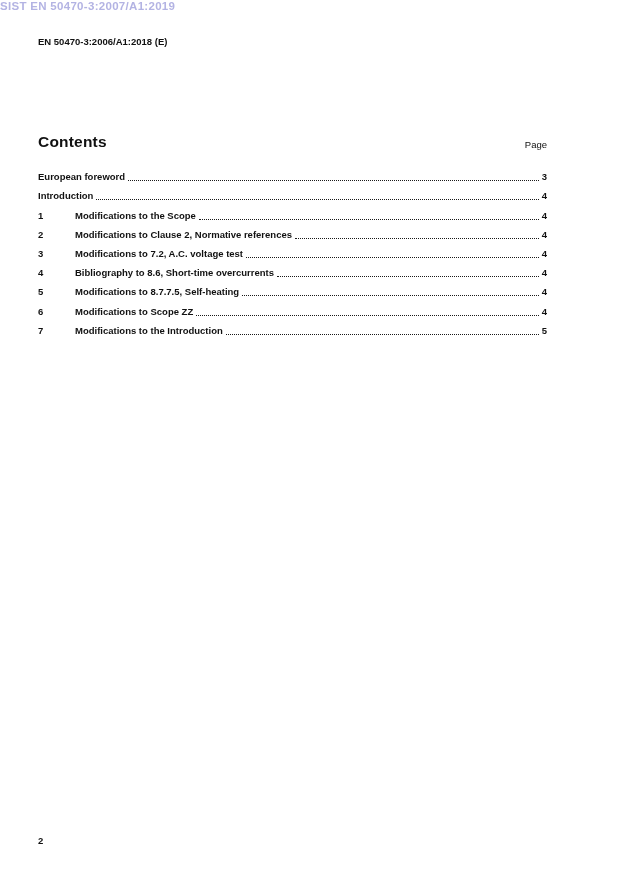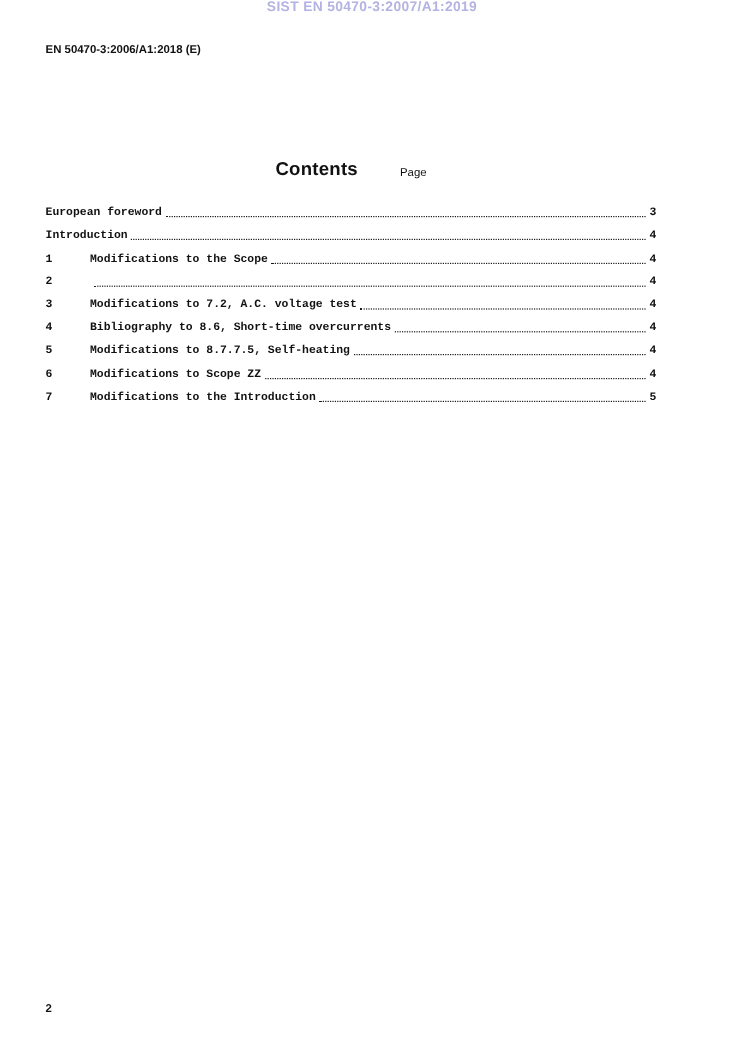--- a/index.html
+++ b/index.html
@@ -13,21 +13,20 @@
     width: 620px;
     height: 877px;
     background: #ffffff;
     overflow: hidden;
   }
   .watermark {
     position: absolute;
     top: 0px;
     left: 0;
     width: 100%;
-    text-align: center;
     font-size: 11.5px;
     font-weight: bold;
     color: #b3b3e3;
     letter-spacing: 0.3px;
   }
   .doc-ref {
     position: absolute;
     top: 36px;
     left: 38px;
     font-size: 9.5px;
@@ -35,36 +34,36 @@
     text-align: center;
   }
   .contents-section {
     position: absolute;
     left: 38px;
     right: 73px;
     top: 133px;
   }
   .contents-header {
     display: flex;
-    justify-content: center;
+    justify-content: space-between;
     align-items: flex-end;
     margin-bottom: 13px;
   }
   .contents-title {
     font-size: 15.5px;
     font-weight: bold;
     letter-spacing: 0.2px;
   }
   .page-col-label {
     font-size: 9.5px;
     font-weight: normal;
     padding-bottom: 1px;
     padding-left: 35px;
   }
-  .toc-list { width: 100%; font-family: Liberation Mono, monospace; }
+  .toc-list { width: 100%; }
   .toc-row {
     display: flex;
     align-items: flex-end;
     height: 19.2px;
     font-size: 9.5px;
     font-weight: bold;
     line-height: 12px;
   }
   .toc-entry-number {
     width: 37px;
@@ -121,20 +120,21 @@
     <span class="toc-entry-page">4</span>
   </div>
         <div class="toc-row">
     <span class="toc-entry-number">1</span>
     <span class="toc-entry-label">Modifications to the Scope</span>
     <span class="toc-leader"></span>
     <span class="toc-entry-page">4</span>
   </div>
         <div class="toc-row">
     <span class="toc-entry-number">2</span>
+    <span class="toc-entry-label">Modifications to Clause 2, Normative references</span>
     <span class="toc-leader"></span>
     <span class="toc-entry-page">4</span>
   </div>
         <div class="toc-row">
     <span class="toc-entry-number">3</span>
     <span class="toc-entry-label">Modifications to 7.2, A.C. voltage test</span>
     <span class="toc-leader"></span>
     <span class="toc-entry-page">4</span>
   </div>
         <div class="toc-row">

